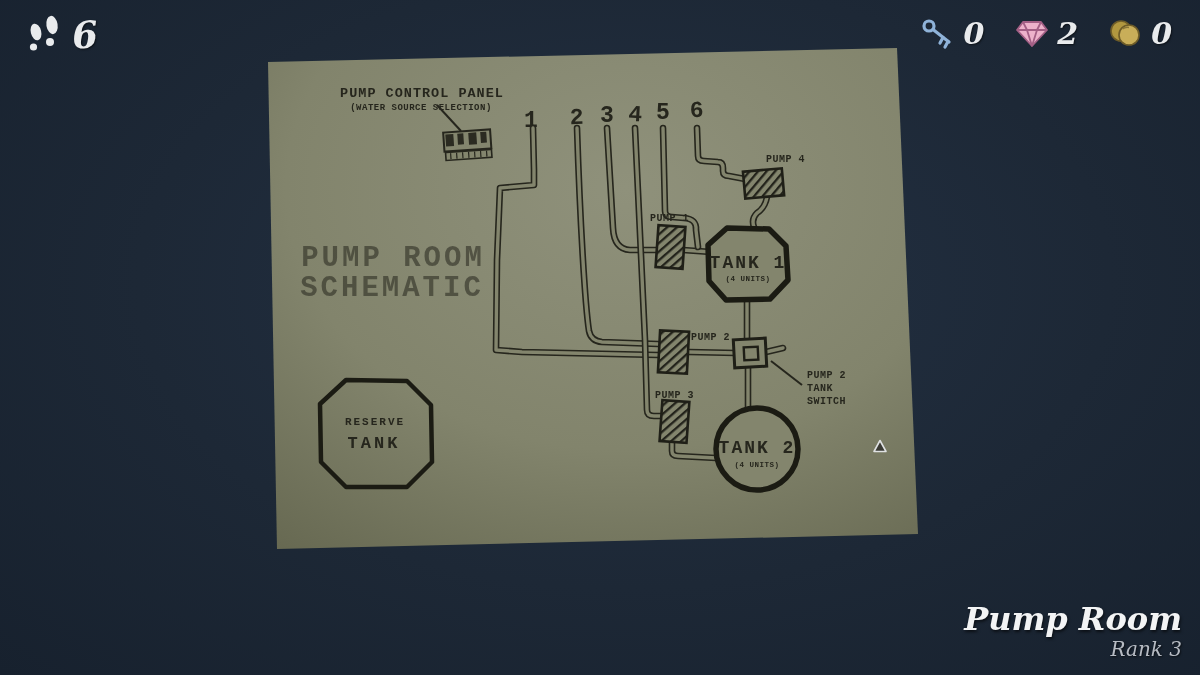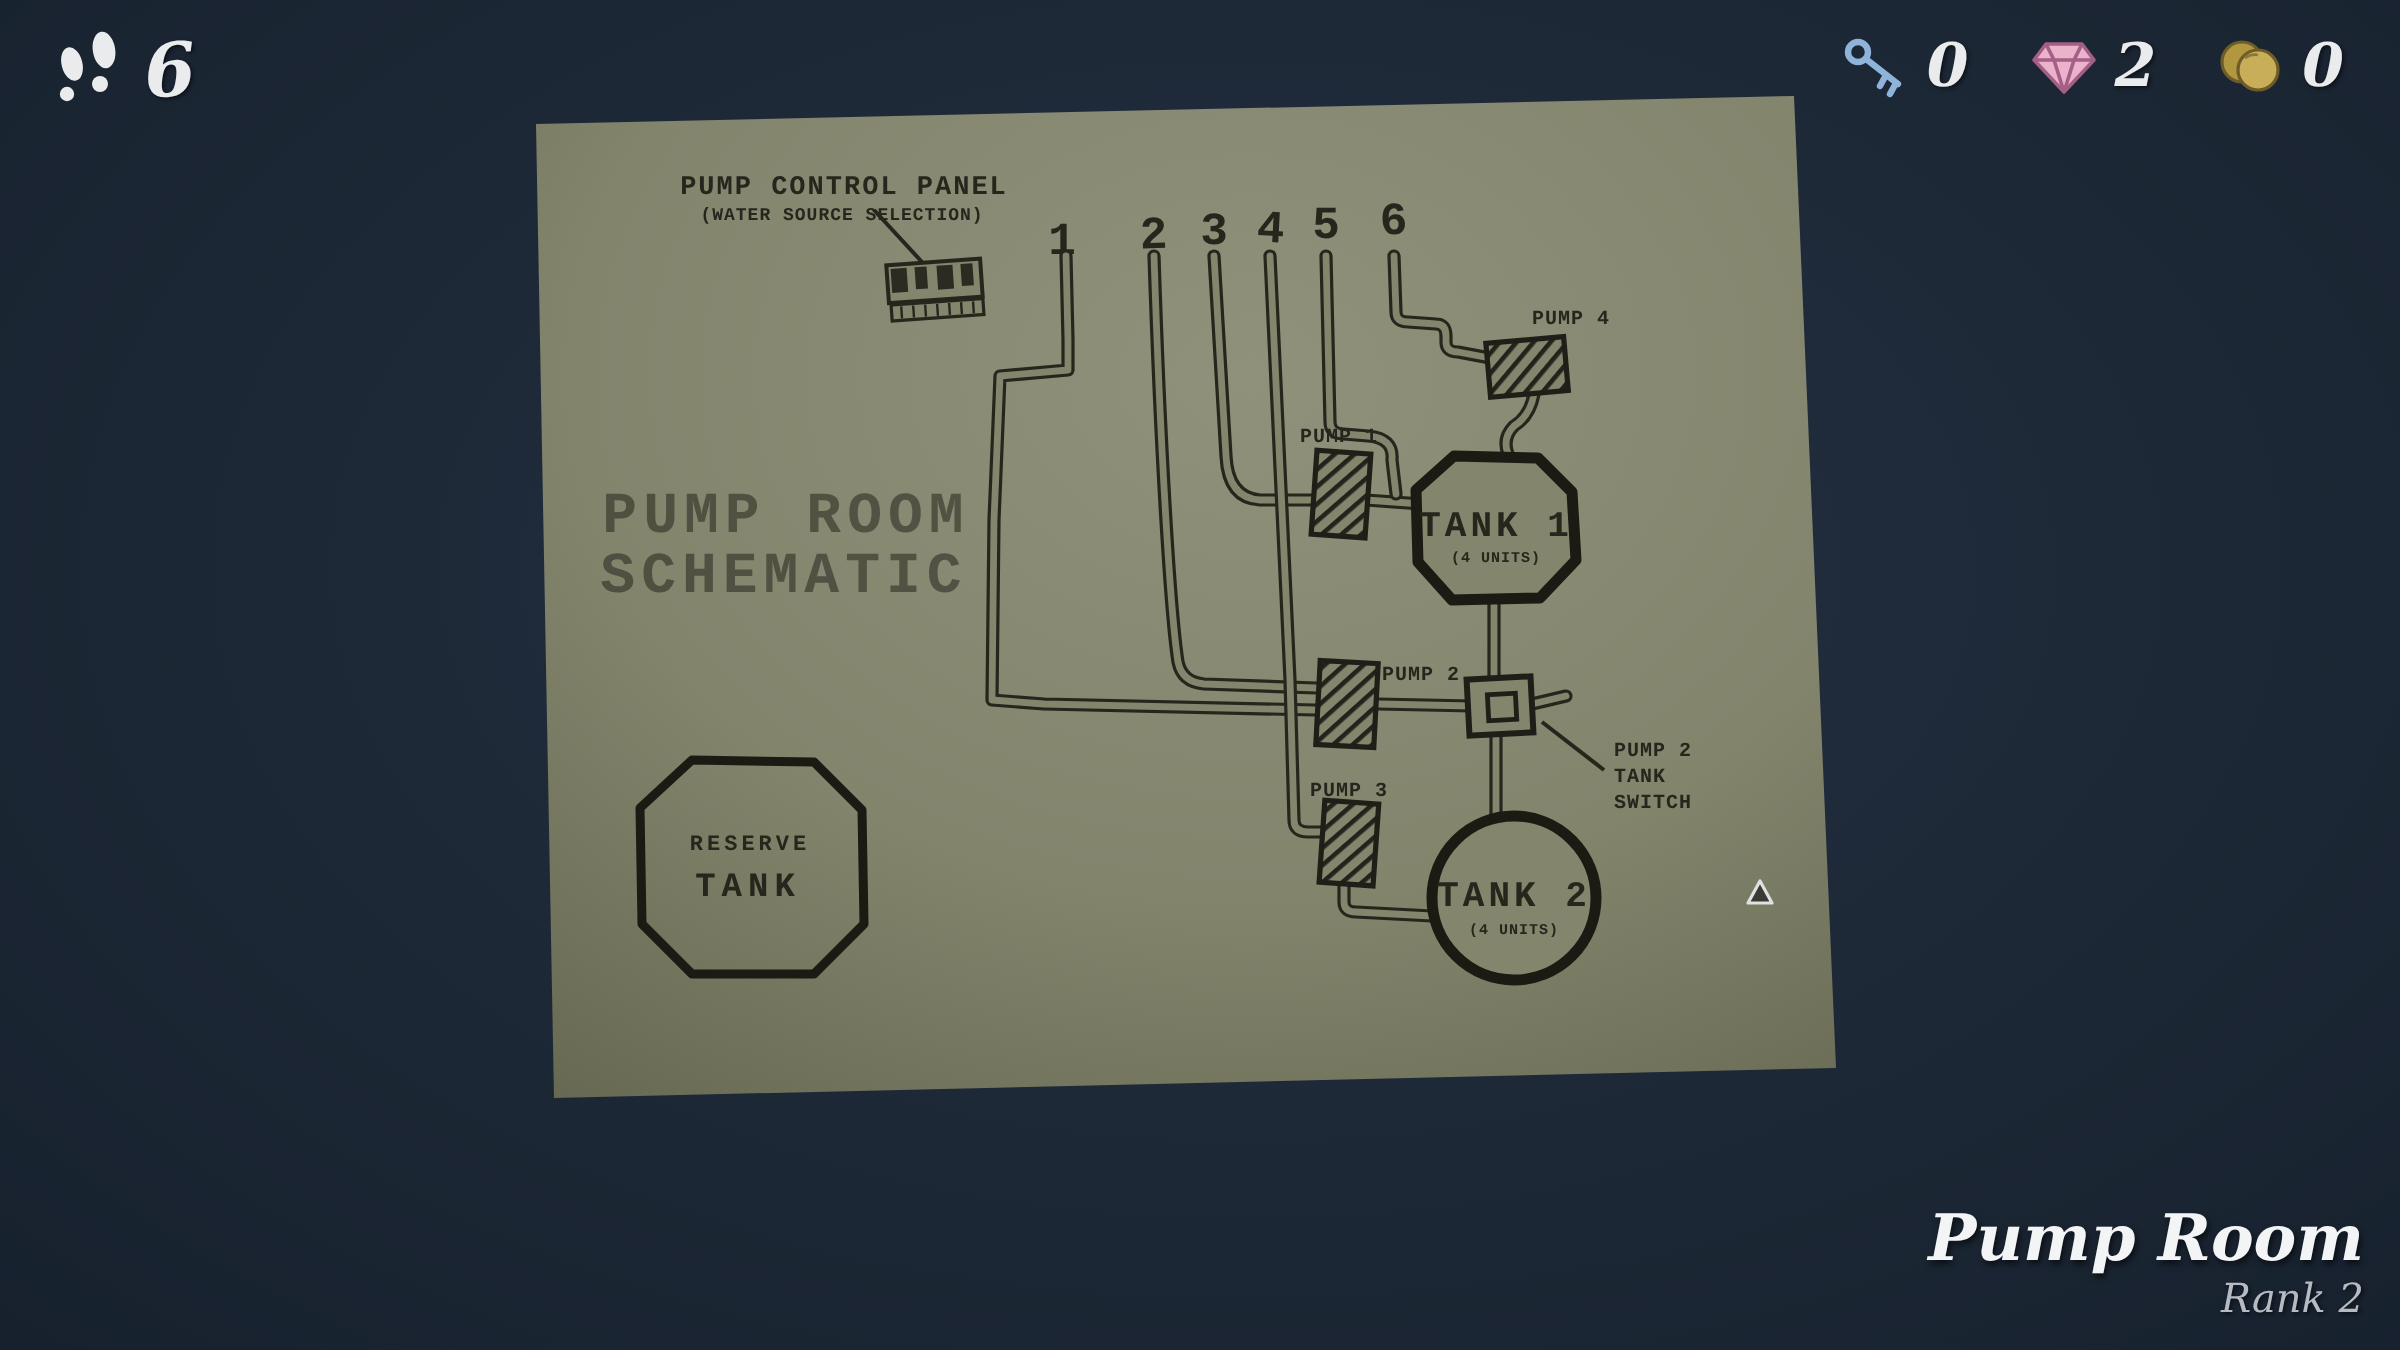--- a/index.html
+++ b/index.html
@@ -213,16 +213,16 @@
         <circle cx="13" cy="13" r="10" fill="#b1973f" stroke="#6e5c28" stroke-width="1.6"></circle>
         <circle cx="21" cy="17" r="10" fill="#c9ae59" stroke="#6e5c28" stroke-width="1.6"></circle>
         <path d="M14.5 11 A8 8 0 0 1 21 9.5" fill="none" stroke="#8a7636" stroke-width="1.4"></path>
       </svg>
       <span class="hud-num">0</span>
     </div>
   </div>
 
   <div id="location">
     <div id="location-name">Pump Room</div>
-    <div id="location-rank">Rank 2</div>
+    <div id="location-rank">Rank 3</div>
   </div>
 
 </div>
 
 </body></html>

